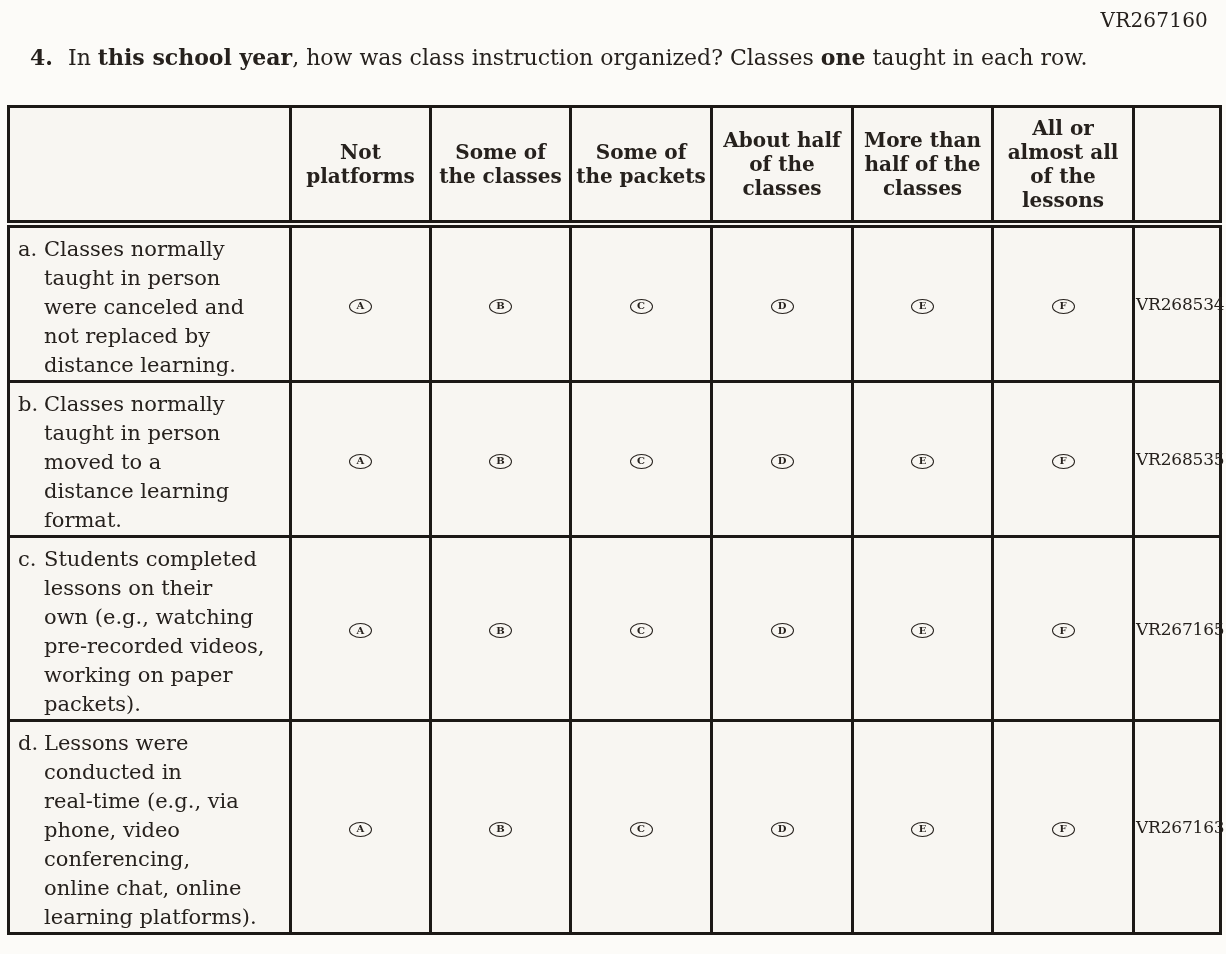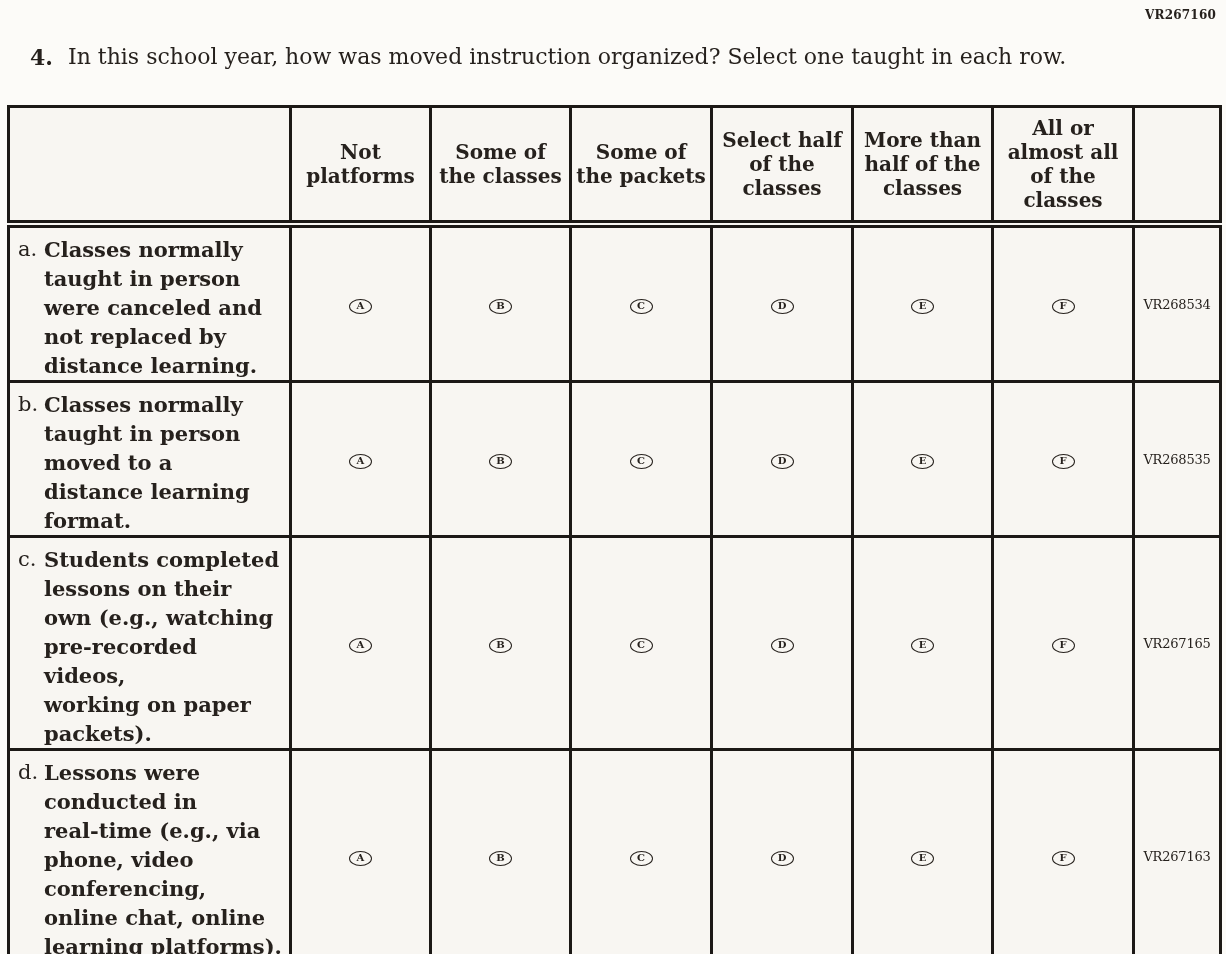--- a/index.html
+++ b/index.html
@@ -5,30 +5,30 @@
   html,body { margin:0; padding:0; }
   body {
     width:1226px; height:954px;
     background:#fcfbf8;
     font-family:"DejaVu Serif", serif;
     color:#26211d;
     position:relative;
     overflow:hidden;
   }
   .page-code {
-    position:absolute; top:8px; right:10px;
-    font-size:12px; letter-spacing:.2px;font-weight:bold;
+    position:absolute; top:8px; right:18px;
+    font-size:20px; letter-spacing:.2px;
   }
   .question {
     position:absolute; top:42px; left:30px; right:20px;
     font-size:22px; line-height:30px;
     display:flex;
   }
   .q-number { font-weight:bold; margin-right:15px; flex:none; }
-  .q-bold { font-weight:normal; }
+  .q-bold { font-weight:bold; }
 
   table.qtable {
     position:absolute; top:105px; left:7px;
     width:1212px;
     border-collapse:collapse;
     table-layout:fixed;
     background:#f8f6f2;
   }
   .qtable th, .qtable td {
     border:3px solid #1c1916;
@@ -44,48 +44,48 @@
     padding:0 2px;
   }
   tr.row-a { height:156px; }
   tr.row-b { height:152px; }
   tr.row-c { height:184px; }
   tr.row-d { height:212px; }
 
   td.stem-cell { vertical-align:top; padding:7px 4px 0 8px; }
   .stem { display:flex; font-size:21px; line-height:29px; }
   .stem-letter { width:26px; flex:none; }
-  .stem-text { white-space:pre-line;font-weight:bold; }
+  .stem-text { white-space:pre-line; }
 
   td.bubble-cell { text-align:center; vertical-align:middle; }
   .bubble {
     display:inline-flex; align-items:center; justify-content:center;
     width:23px; height:15px;
     border:1.5px solid #26211d;
     border-radius:50%;
     font-size:10px; font-weight:bold;
     line-height:1;
     background:transparent;
     box-sizing:border-box;
     cursor:pointer;
   }
   td.code-cell {
-    font-size:13px; text-align:center; vertical-align:middle;
+    font-size:17px; text-align:right; vertical-align:middle;
     padding:16px 1px;
     letter-spacing:-.2px;
   }
 </style>
 </head>
 <body>
 
 <div class="page-code">VR267160</div>
 
 <div class="question">
   <span class="q-number">4.</span>
-  <span class="q-text"><span>In </span><span class="q-bold">this school year</span><span>, how was moved instruction organized? Select </span><span class="q-bold">one</span><span> taught in each row.</span></span>
+  <span class="q-text"><span>In </span><span class="q-bold">this school year</span><span>, how was class instruction organized? Classes </span><span class="q-bold">one</span><span> taught in each row.</span></span>
 </div>
 
 <table class="qtable">
   <colgroup>
     <col style="width:282px">
     <col style="width:140px">
       <col style="width:140px">
       <col style="width:141px">
     <col style="width:141px">
       <col style="width:140px">
@@ -94,30 +94,30 @@
   </colgroup>
   <thead>
     <tr>
       <th></th>
       <th>Not
 platforms</th>
       <th>Some of
 the classes</th>
       <th>Some of
 the packets</th>
-      <th>Select half
+      <th>About half
 of the
 classes</th>
       <th>More than
 half of the
 classes</th>
       <th>All or
 almost all
 of the
-classes</th>
+lessons</th>
       <th></th>
     </tr>
   </thead>
   <tbody>
     <tr class="row-a">
       <td class="stem-cell">
         <div class="stem">
           <span class="stem-letter">a.</span>
           <span class="stem-text">Classes normally
 taught in person

